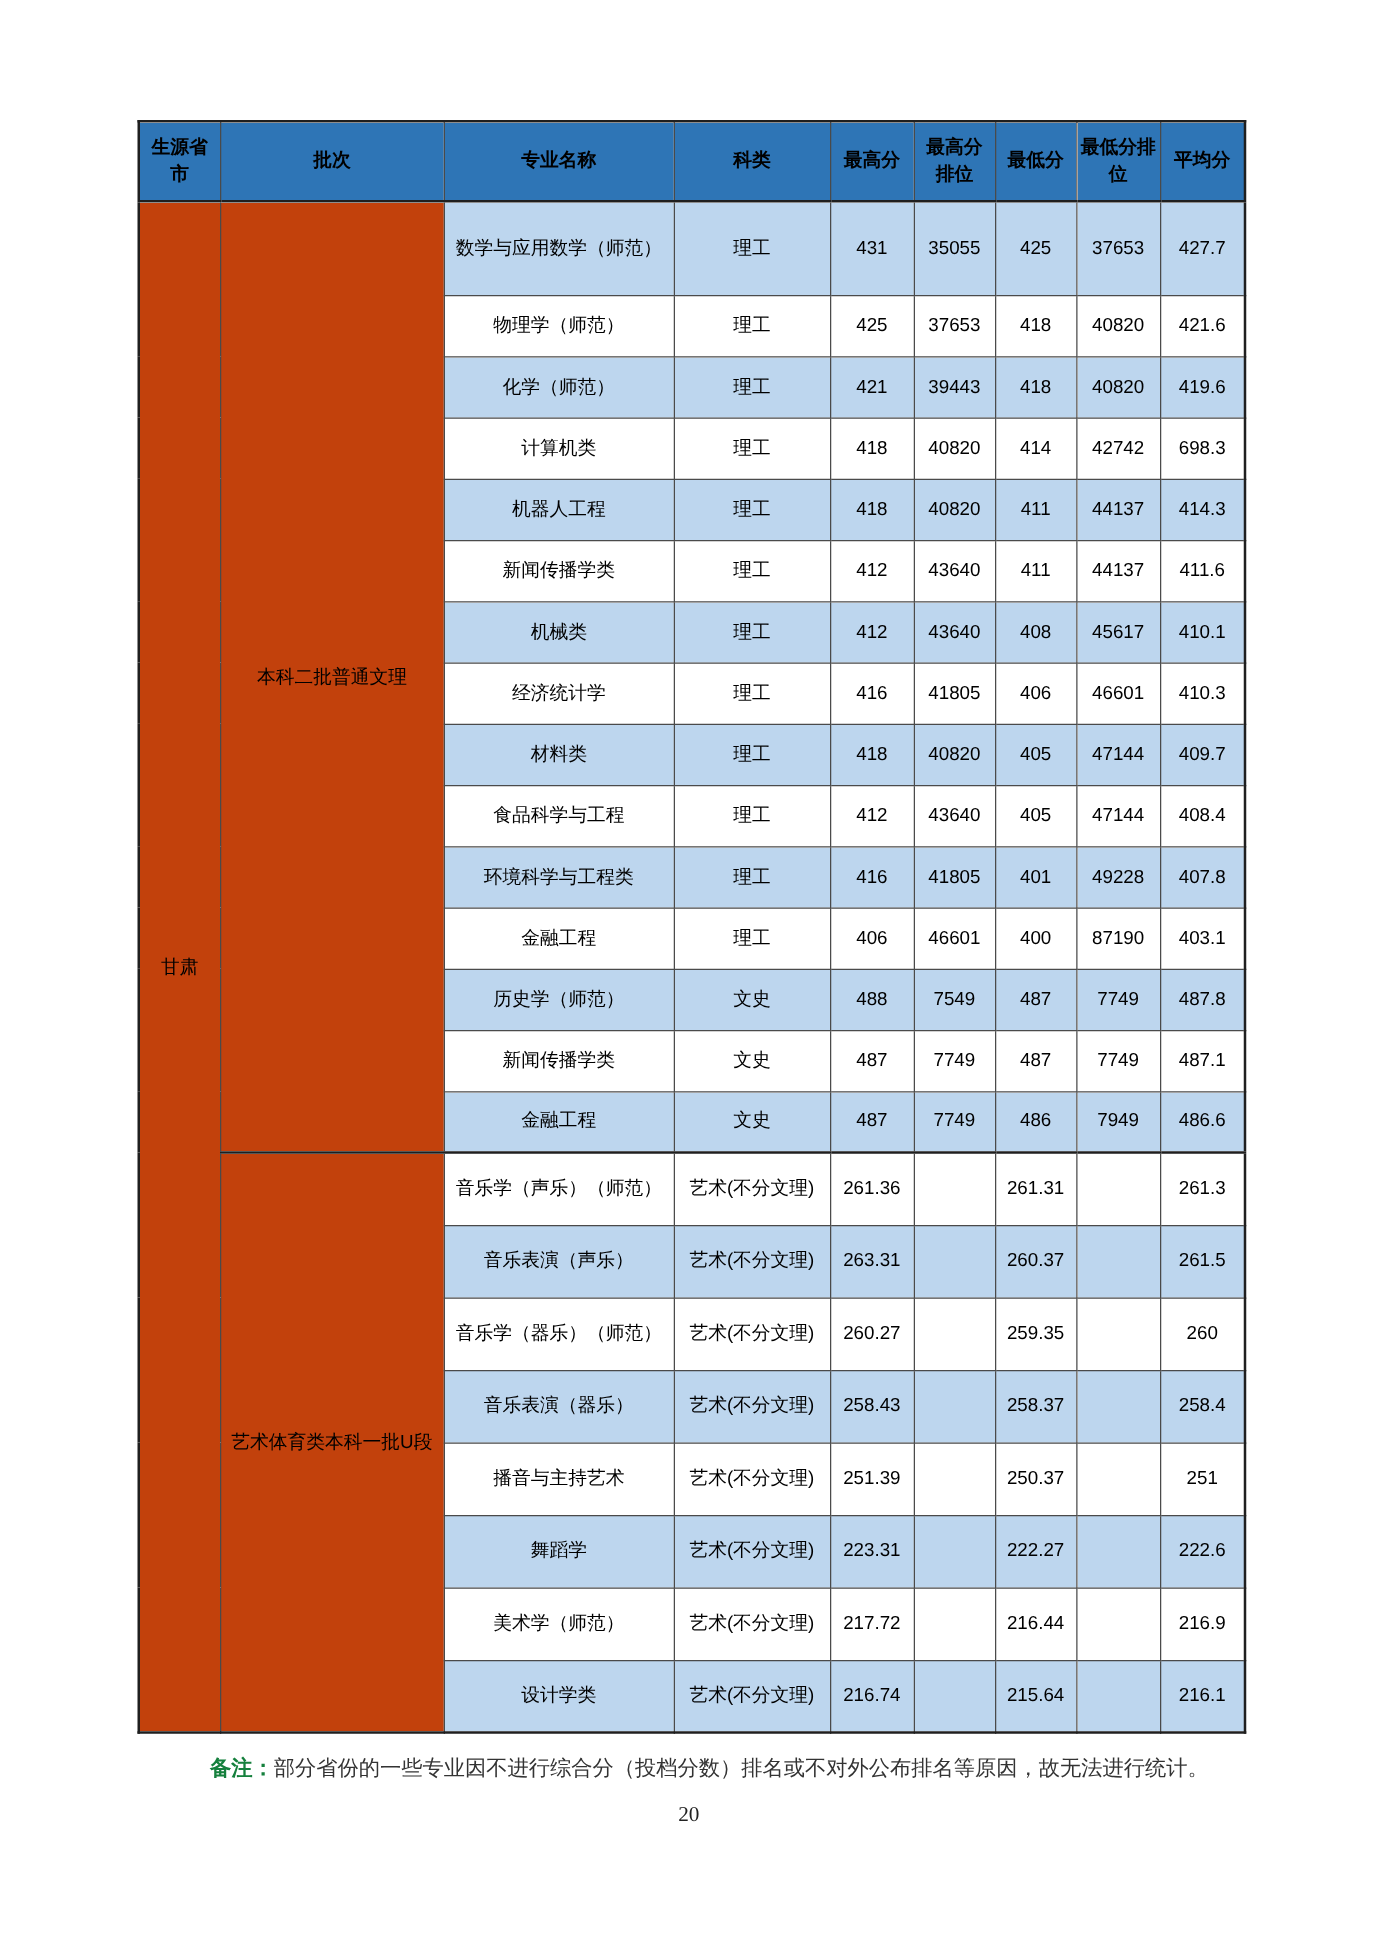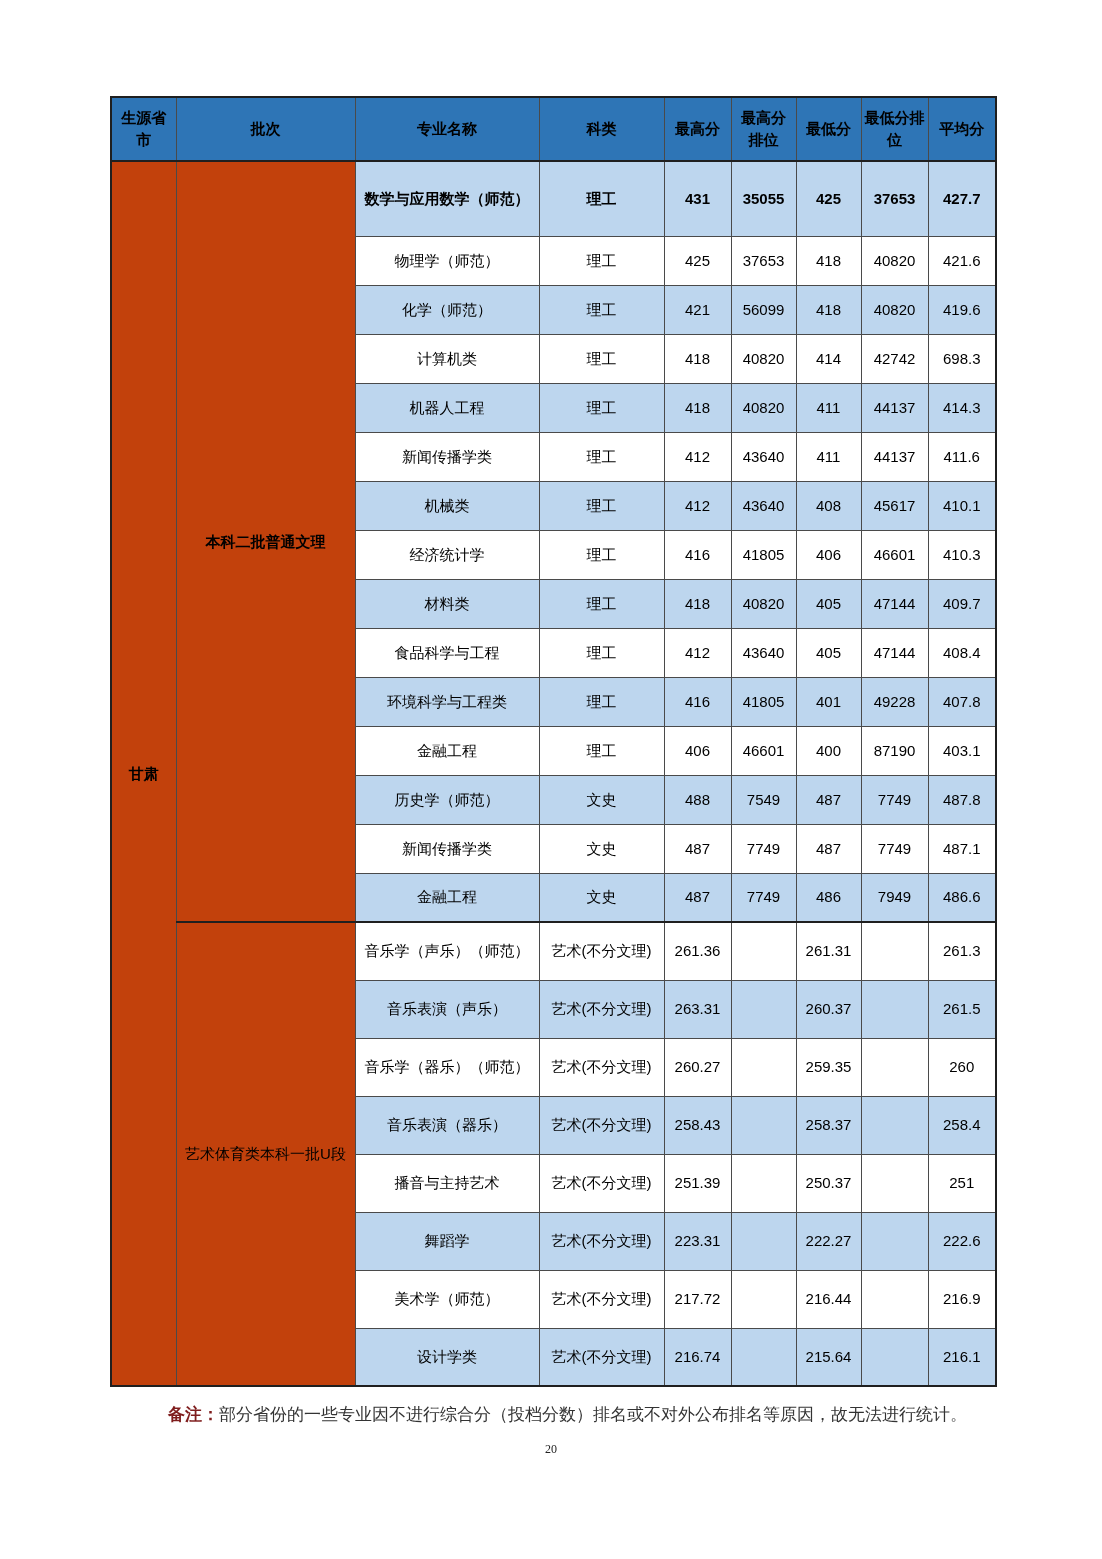--- a/index.html
+++ b/index.html
@@ -34,42 +34,42 @@
     word-break: break-all;
     overflow: hidden;
   }
   table.scores thead th {
     background: var(--header-bg);
     font-weight: bold;
     border-bottom: 2.5px solid var(--border-dark);
     height: 64px;
     line-height: 1.5;
   }
-  tr.h-tall > td { height: 75px; font-weight: bold; }
+  tr.h-tall > td { height: 75px; }
   tr.h-reg  > td { height: 49px; }
   tr.h-art  > td { height: 58px; }
   td.shaded { background: var(--band-bg); }
   td.merged { background: #c2410c; }
   tr.sec-start > td { border-top: 2px solid var(--border-dark); }
   .note {
     position: absolute;
     left: 168px; top: 1398px;
     width: 840px;
     font-size: 17px;
     line-height: 2.05;
     color: #333;
     text-align: justify;
   }
-  .note b { color: #7f1d1d; }
+  .note b { color: #15803d; }
   .page-number {
     position: absolute;
     left: 0; top: 1442px;
     width: 1102px;
     text-align: center;
-    font-size: 12px;
+    font-size: 17px;
     font-family: "Liberation Serif", serif;
     color: #222;
   }
 </style>
 </head>
 <body>
 
 <div class="page">
 
   <table class="scores">
@@ -115,21 +115,21 @@
           <td>425</td>
           <td>37653</td>
           <td>418</td>
           <td>40820</td>
           <td>421.6</td>
         </tr>
         <tr class="h-reg">
           <td class="shaded">化学（师范）</td>
           <td class="shaded">理工</td>
           <td class="shaded">421</td>
-          <td class="shaded">56099</td>
+          <td class="shaded">39443</td>
           <td class="shaded">418</td>
           <td class="shaded">40820</td>
           <td class="shaded">419.6</td>
         </tr>
         <tr class="h-reg">
           <td>计算机类</td>
           <td>理工</td>
           <td>418</td>
           <td>40820</td>
           <td>414</td>

